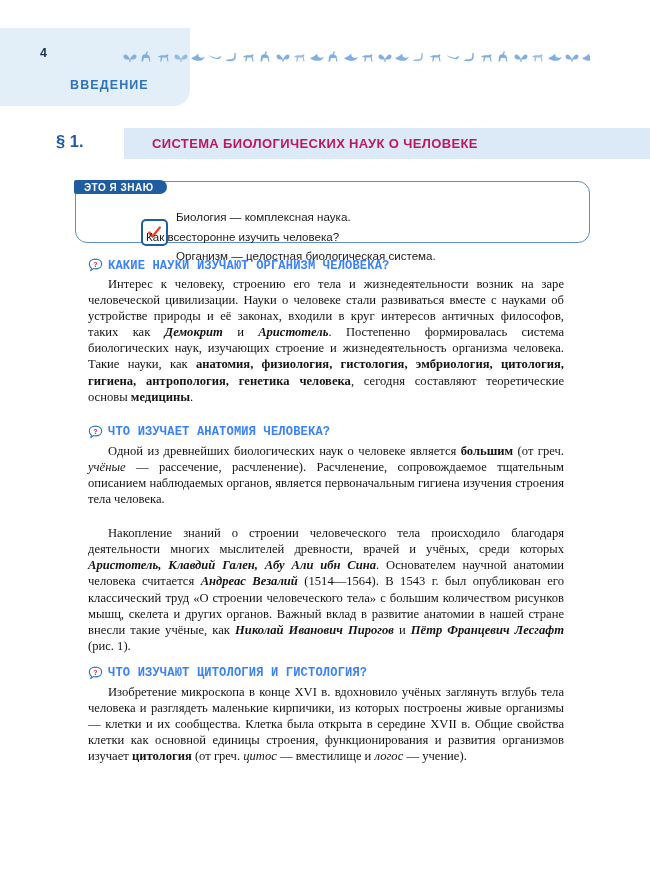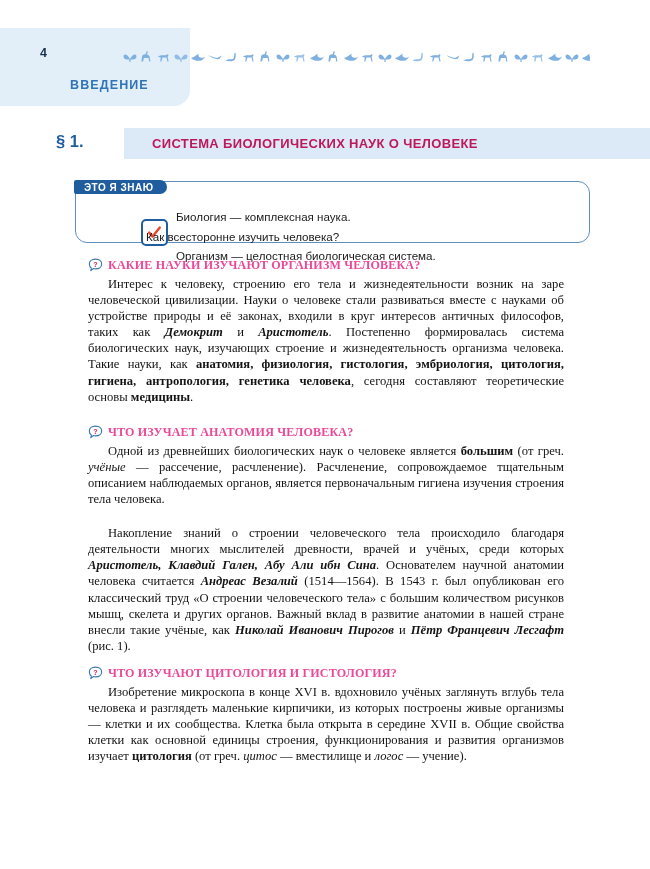--- a/index.html
+++ b/index.html
@@ -152,24 +152,24 @@
     left: 88px; top: 258px;
     width: 476px;
   }
   .qhead {
     display: flex;
     align-items: center;
     gap: 5px;
     margin: 0 0 3px 0;
   }
   .qhead-text {
-    font-family: Liberation Serif, serif;
+    font-family: Liberation Mono, monospace;
     font-size: 12.1px;
     font-weight: bold;
-    color: #ec4899;
+    color: #3b82f6;
     letter-spacing: 0.15px;
   }
   p.body {
     margin: 0;
     font-family: "Liberation Serif", serif;
     font-size: 12.6px;
     line-height: 16.1px;
     text-align: justify;
     text-indent: 20px;
     color: #141414;

